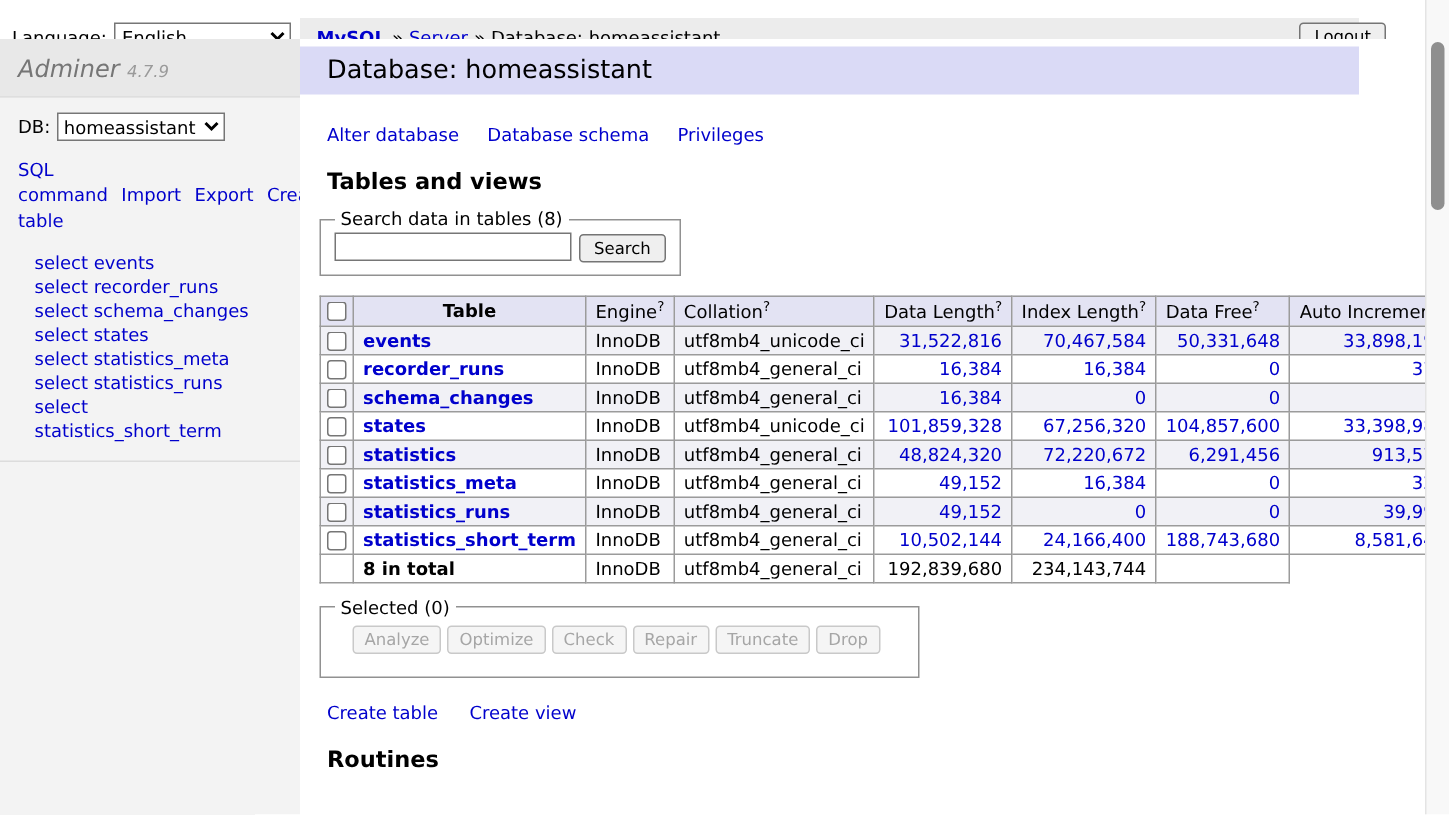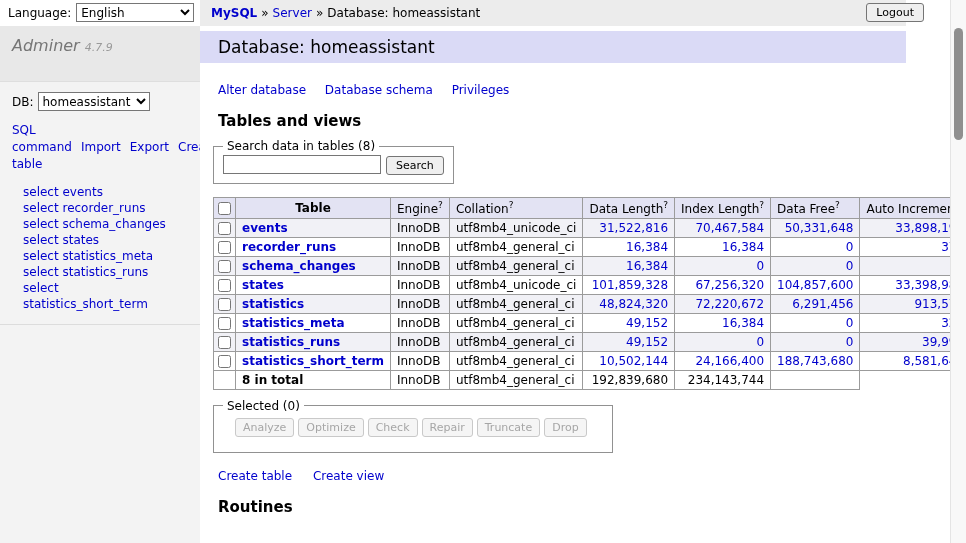--- a/index.html
+++ b/index.html
@@ -5,37 +5,37 @@
   * { box-sizing: border-box; }
   html, body { margin: 0; padding: 0; }
   body {
     width: 966px; height: 543px; position: relative; overflow: hidden;
     background: #fff; color: #000;
     font-family: "DejaVu Sans", "Liberation Sans", sans-serif; font-size: 12px;
   }
   a { color: #0000cc; text-decoration: none; cursor: pointer; }
 
   
-  .topbar { position: absolute; left: 0; top: 0; width: 950px; height: 26px; background: #fff; }
+  .topbar { position: absolute; left: 0; top: 12px; width: 950px; height: 26px; background: #fff; }
   .lang { position: absolute; left: 8px; top: 3px; }
   .lang label { margin-right: 5px; }
   select { font-family: inherit; font-size: 12px; height: 19px; background: #fff; border: 1px solid #767676; }
   .lang select { width: 118px; }
   .crumbbar { position: absolute; left: 200px; top: 0; width: 706px; height: 26px;
     background: #ececec; line-height: 26px; padding-left: 11px; white-space: nowrap; }
   .crumb-mysql { font-weight: bold; margin-top: 32px; }
   .crumb-sep { margin: 0 4px; color: #000; }
   .logout { position: absolute; right: 26px; top: 3px; }
   button { font-family: inherit; font-size: 11px; padding: 2px 9px; color: #000;
     background: #efefef; border: 1px solid #757575; border-radius: 3px; }
   button:disabled { background: #f5f5f5; border-color: #c9c9c9; color: #a6a6a6; }
 
   
   .sidebar { position: absolute; left: 0; top: 26px; width: 200px; height: 517px; background: #f3f3f3; }
-  .brand { padding: 10px 12px 26px; background: #e8e8e8; border-bottom: 1px solid #dedede; }
+  .brand { padding: 10px 12px 9px; background: #e8e8e8; border-bottom: 1px solid #dedede; }
   .brand .app { font-style: italic; font-size: 16px; color: #767676; }
   .brand .ver { font-style: italic; font-size: 11px; color: #9a9a9a; margin-left: 5px; }
   .dbrow { padding: 10px 12px 2px; }
   .dbrow select { width: 112px; margin-left: 4px; }
   .side-links { padding: 9px 12px 2px; line-height: 17px; }
   .side-links a { margin-right: 9px; }
   .table-list { padding: 9px 23px 12px; border-bottom: 1px solid #dcdcdc; }
   .table-list a { display: block; line-height: 16px; }
 
   

